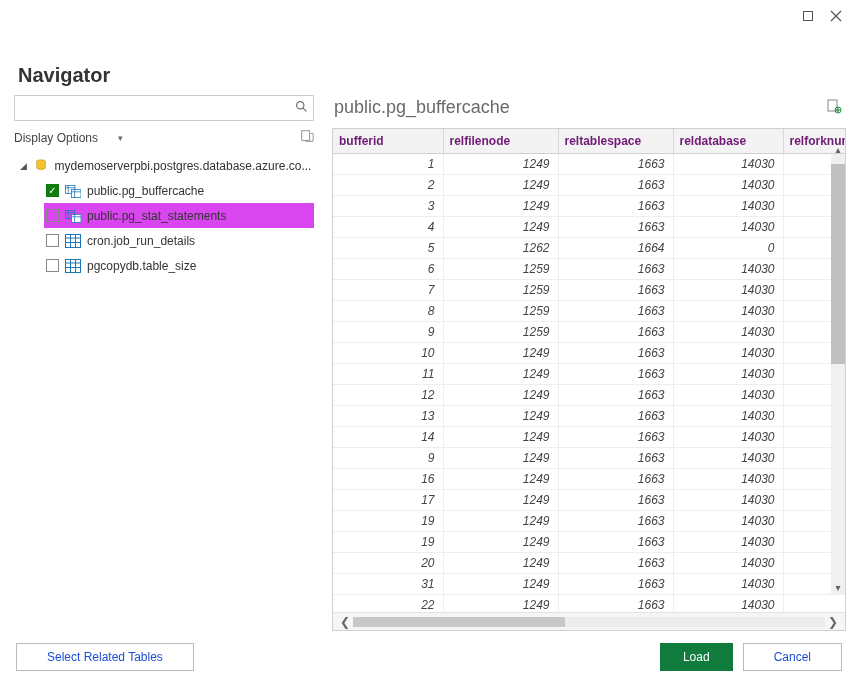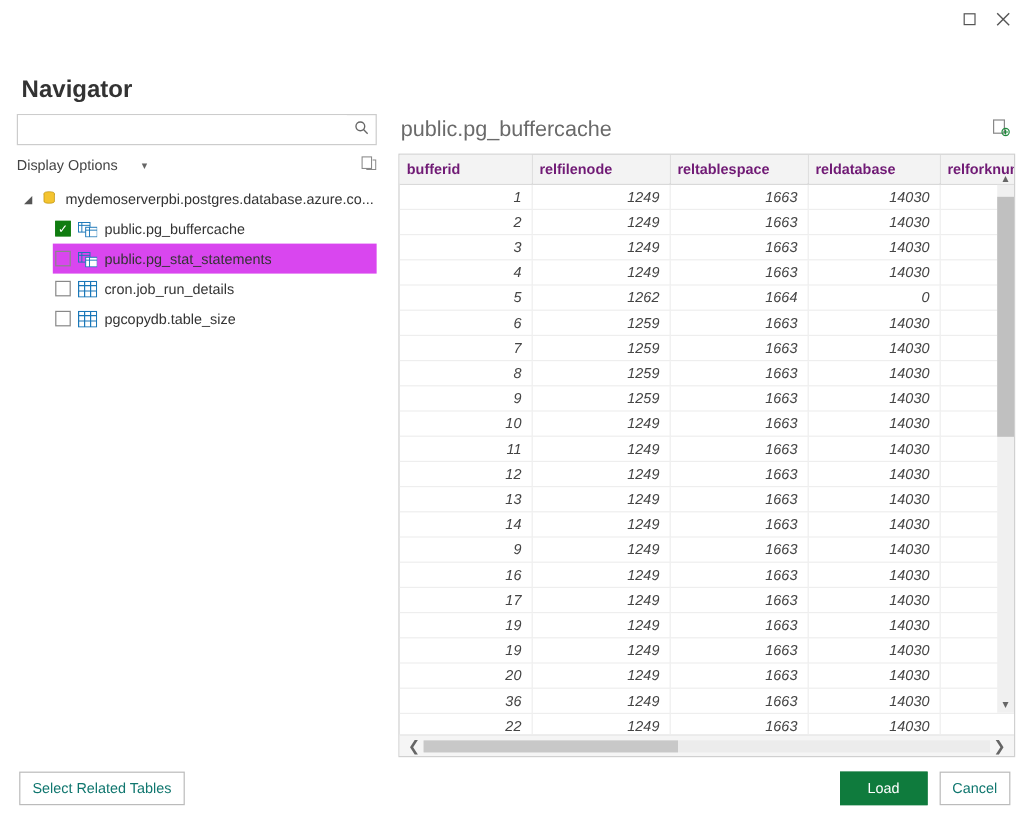--- a/index.html
+++ b/index.html
@@ -43,21 +43,21 @@
   .vscroll { position: absolute; right: 0; top: 25px; bottom: 18px; width: 14px; background: #f0f0f0; }
   .vscroll .thumb { background: #c0c0c0; width: 100%; height: 200px; margin-top: 10px; }
   .vscroll .arrow { height:14px; display:flex; align-items:center; justify-content:center; color:#666; position:absolute; width:100%; font-size:10px;}
   .vscroll .arrow.up{top:-12px;}
   .vscroll .arrow.down{bottom:0;}
   .hscrollbar { height: 18px; background: #f5f5f5; display: flex; align-items: center; padding: 0 4px; border-top: 1px solid #e4e4e4;}
   .hscrollbar .harrow { width: 16px; text-align: center; color: #666; cursor:pointer; font-size:12px;}
   .hscrollbar .htrack { flex: 1; height: 10px; background: #ececec; position: relative; }
   .hscrollbar .hthumb { position: absolute; left: 0; width: 45%; top: 0; bottom: 0; background: #c8c8c8; }
   .footer { display: flex; justify-content: space-between; align-items: center; padding: 12px 16px 14px 16px; }
-  .btn { border: 1px solid #bbb; background: #fff; padding: 6px 10px; font-size: 12px; cursor: pointer; color:#0f766e;}
+  .btn { border: 1px solid #bbb; background: #fff; padding: 6px 30px; font-size: 12px; cursor: pointer; color:#1d4ed8;}
   .btn.primary { background: #0f7b3d; border-color: #0f7b3d; color: #fff; padding: 6px 22px; }
   .footer .right-btns { display: flex; gap: 10px; }
   svg.icon { width: 16px; height: 14px; }
 </style>
 </head>
 <body>
 
 <div class="window">
   <div class="titlebar">
     <div class="winctl">
@@ -329,21 +329,21 @@
                   <td></td>
                 </tr>
                 <tr>
                   <td>20</td>
                   <td>1249</td>
                   <td>1663</td>
                   <td>14030</td>
                   <td></td>
                 </tr>
                 <tr>
-                  <td>36</td>
+                  <td>31</td>
                   <td>1249</td>
                   <td>1663</td>
                   <td>14030</td>
                   <td></td>
                 </tr>
                 <tr>
                   <td>22</td>
                   <td>1249</td>
                   <td>1663</td>
                   <td>14030</td>

